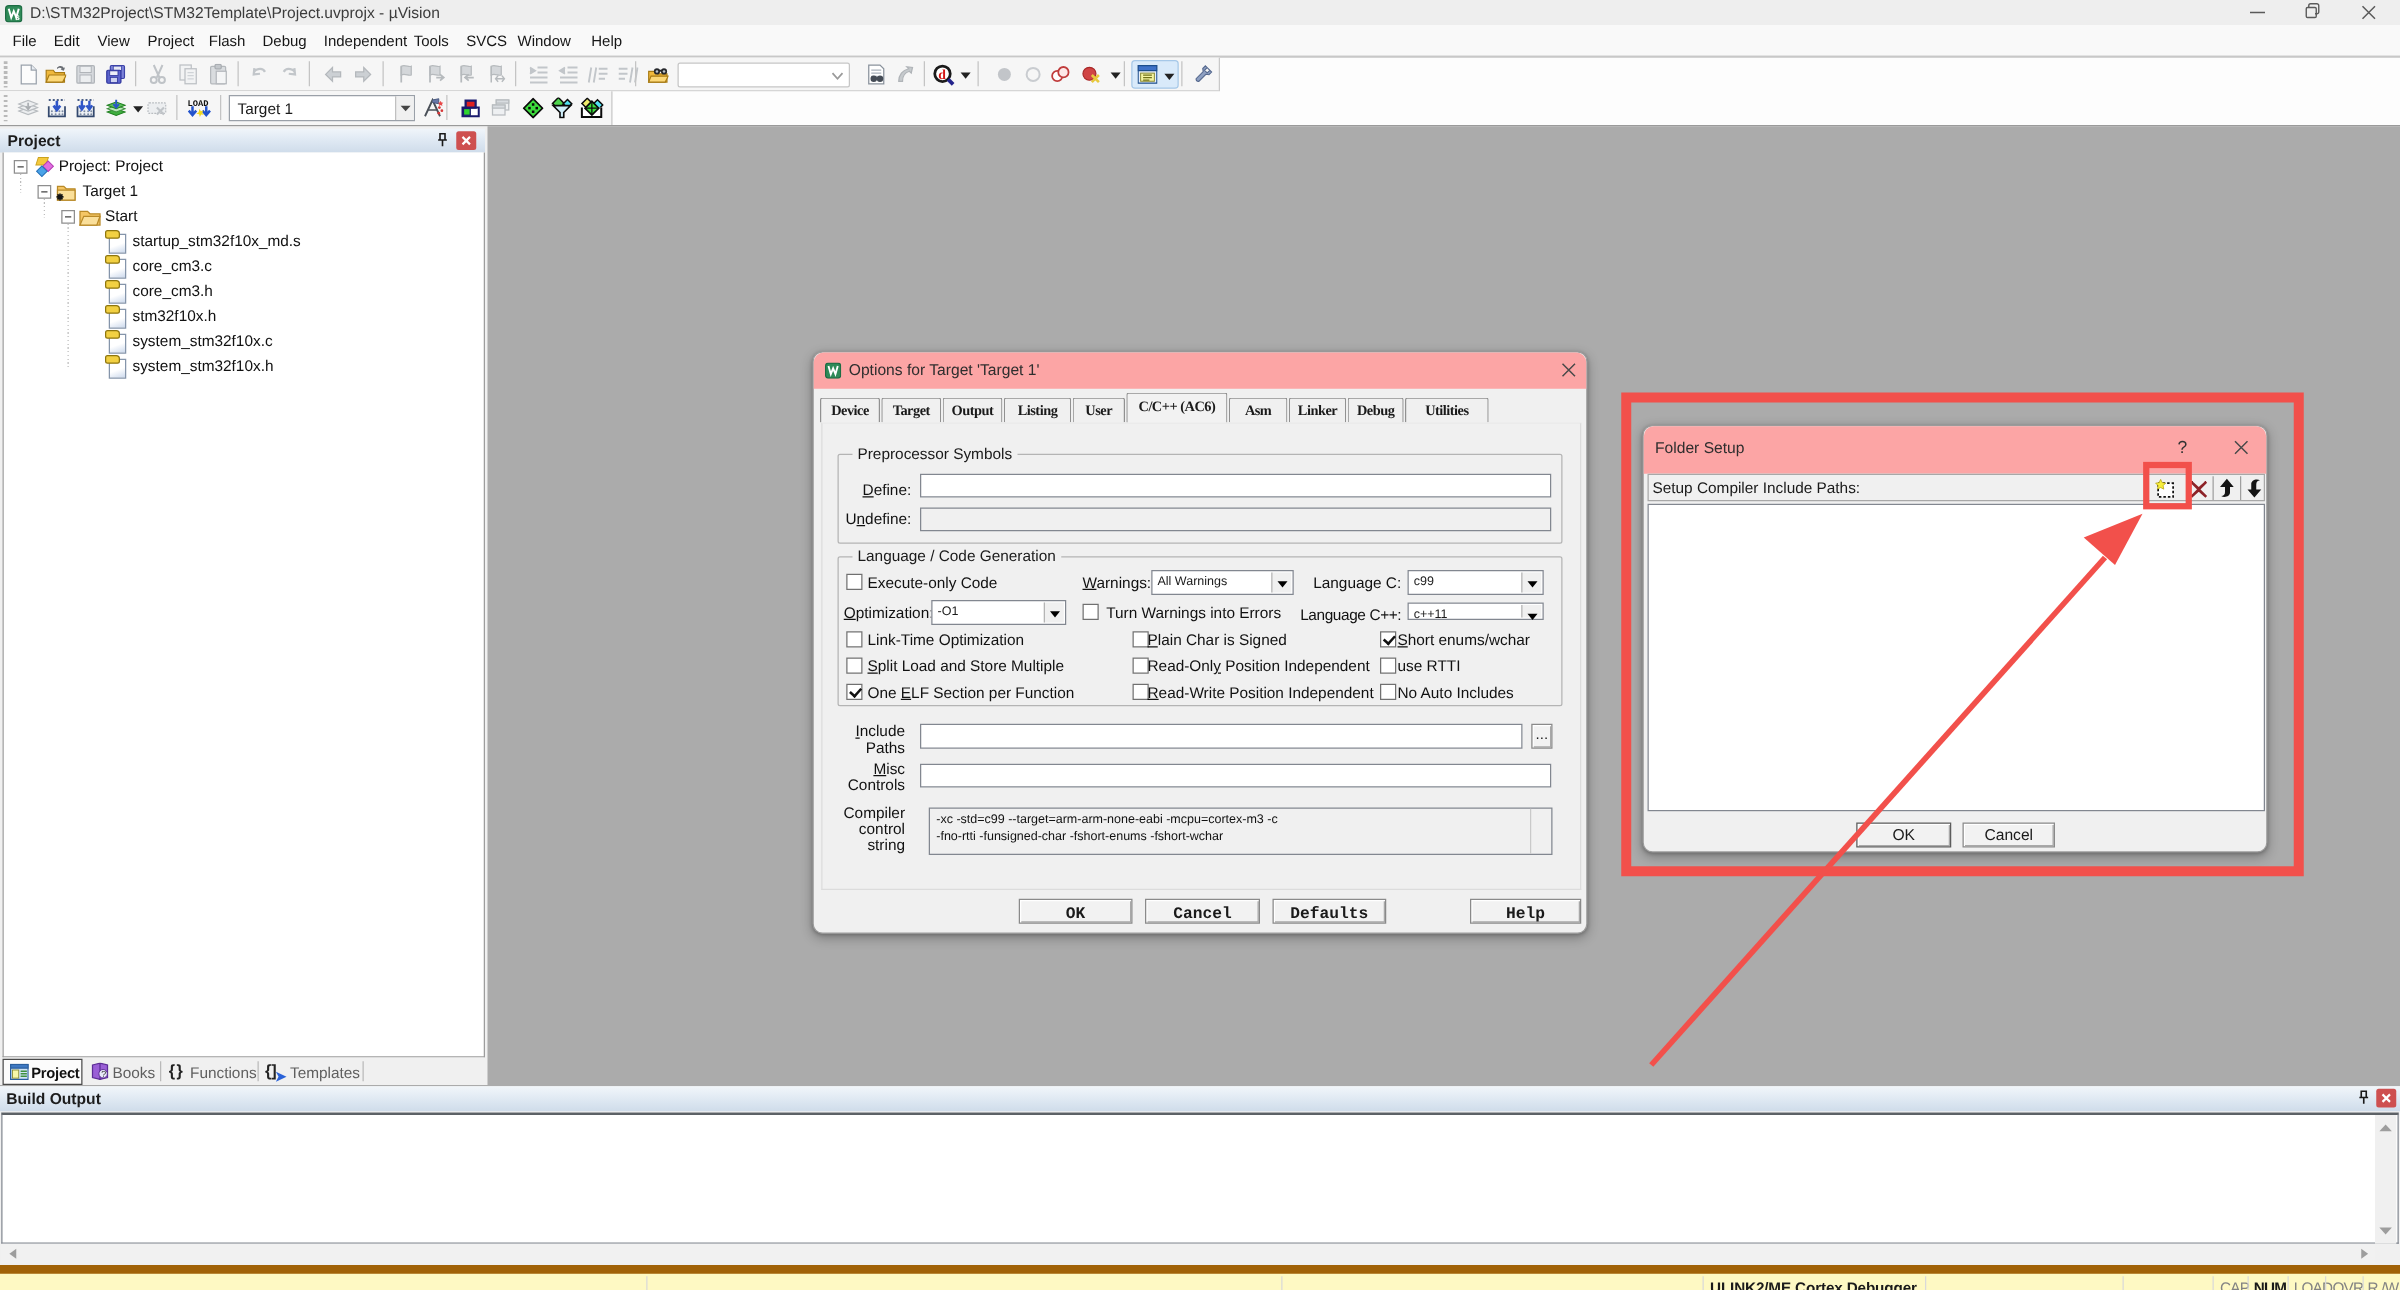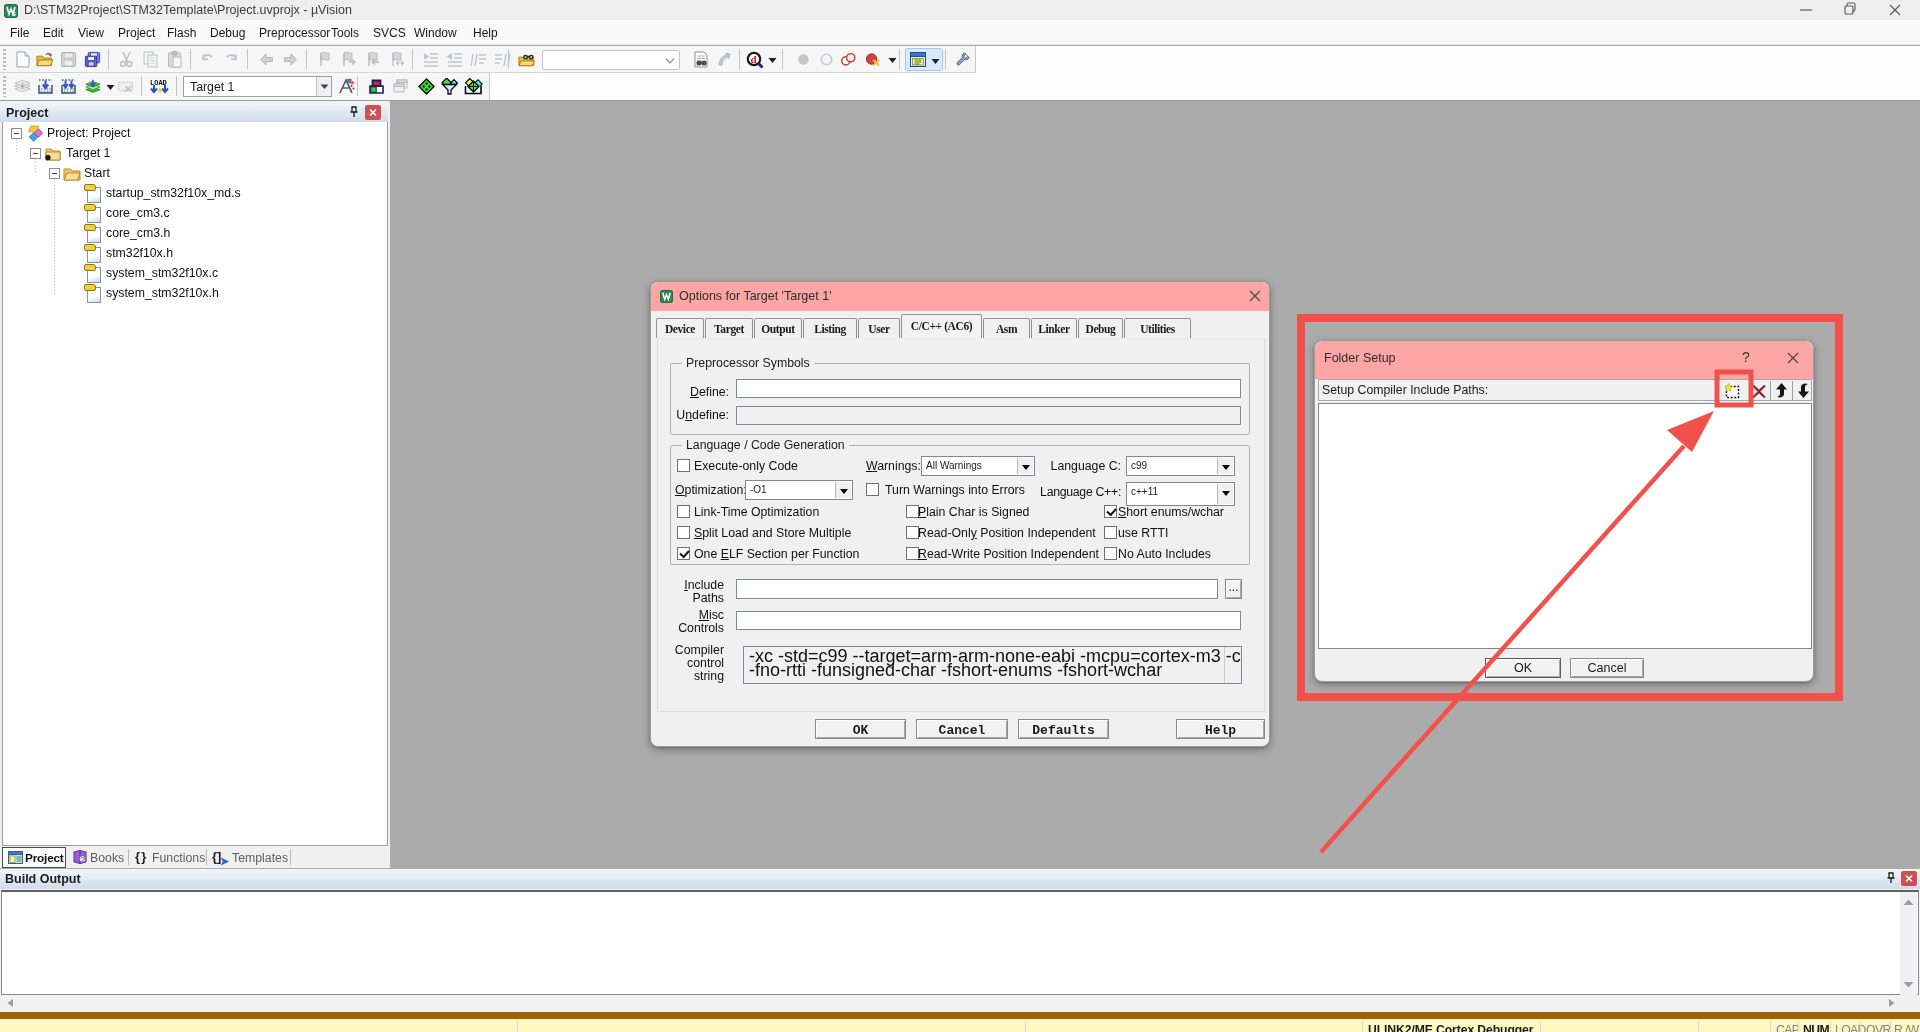--- a/index.html
+++ b/index.html
@@ -94,21 +94,21 @@
   </svg>
 </div>
 
 <div class="abs" id="menubar">
   <span class="menuitem" style="left:10px">File</span>
   <span class="menuitem" style="left:43px">Edit</span>
   <span class="menuitem" style="left:78px">View</span>
   <span class="menuitem" style="left:118px">Project</span>
   <span class="menuitem" style="left:167px">Flash</span>
   <span class="menuitem" style="left:210px">Debug</span>
-  <span class="menuitem" style="left:259px">Preprocessor</span>
+  <span class="menuitem" style="left:259px">Independent</span>
   <span class="menuitem" style="left:331px">Tools</span>
   <span class="menuitem" style="left:373px">SVCS</span>
   <span class="menuitem" style="left:414px">Window</span>
   <span class="menuitem" style="left:473px">Help</span>
 </div>
 
 <div class="abs" id="toolzone">
   <div id="tb1">
     <div class="grip"></div>
     <div id="tb1icons">
@@ -587,21 +587,21 @@
         <span class="arr"></span>
       </div>
     <div class="lbl12" style="left:24px;top:201px;"><u class="ac">O</u>ptimization:</div>
     <div class="combo" style="left:94px;top:198px;width:108px;height:20px;">
         <span class="val">-O1</span>
         <span class="arr"></span>
       </div>
     <div class="cb" style="left:215px;top:201px;"></div>
     <div class="lbl12" style="left:234px;top:201px;">Turn Warnings into Errors</div>
     <div class="lbl12" style="left:388px;top:203px;width:82px;text-align:right;letter-spacing:-0.3px;">Language C++:</div>
-    <div class="combo" style="left:475px;top:200px;width:109px;height:24px;">
+    <div class="combo" style="left:475px;top:200px;width:109px;height:14px;">
         <span class="val">c++11</span>
         <span class="arr"></span>
       </div>
     <div class="cb" style="left:26px;top:223px;"></div>
     <div class="lbl12" style="left:43px;top:223px;">Link-Time Optimization</div>
     <div class="cb" style="left:255px;top:223px;"></div>
     <div class="lbl12" style="left:267px;top:223px;"><u class="ac">P</u>lain Char is Signed</div>
     <div class="cb ck" style="left:453px;top:223px;"></div>
     <div class="lbl12" style="left:467px;top:223px;"><u class="ac">S</u>hort enums/wchar</div>
     <div class="cb" style="left:26px;top:244px;"></div>
@@ -621,21 +621,21 @@
     <div class="lbl12" style="left:15px;top:309px;width:58px;text-align:right;">Paths</div>
     <div class="field" style="left:85px;top:297px;width:482px;height:20px;"></div>
     <div class="btn97" style="left:574px;top:297px;width:17px;height:20px;font-size:12px;">...</div>
     <div class="lbl12" style="left:15px;top:326px;width:58px;text-align:right;"><u class="ac">M</u>isc</div>
     <div class="lbl12" style="left:15px;top:339px;width:58px;text-align:right;">Controls</div>
     <div class="field" style="left:85px;top:329px;width:505px;height:19px;"></div>
     <div class="lbl12" style="left:15px;top:361px;width:58px;text-align:right;">Compiler</div>
     <div class="lbl12" style="left:15px;top:374px;width:58px;text-align:right;">control</div>
     <div class="lbl12" style="left:15px;top:387px;width:58px;text-align:right;">string</div>
     <div class="field" style="left:92px;top:364px;width:499px;height:38px;background:#f0f0f0;">
-      <div style="position:absolute;left:5px;top:2px;font-size:18px;color:#111;line-height:14px;white-space:pre;">-xc -std=c99 --target=arm-arm-none-eabi -mcpu=cortex-m3 -c
+      <div style="position:absolute;left:5px;top:2px;font-size:10px;color:#111;line-height:14px;white-space:pre;">-xc -std=c99 --target=arm-arm-none-eabi -mcpu=cortex-m3 -c
 -fno-rtti -funsigned-char -fshort-enums -fshort-wchar</div>
       <div style="position:absolute;right:16px;top:0;bottom:0;width:1px;background:#c9c9c9;"></div>
     </div>
   </div>
   <div class="btn97 mono" style="left:164px;top:437px;width:91px;height:20px;font-size:13px;font-weight:700;padding-top:3px;">OK</div>
   <div class="btn97 mono" style="left:265px;top:437px;width:92px;height:20px;font-size:13px;font-weight:700;padding-top:3px;">Cancel</div>
   <div class="btn97 mono" style="left:367px;top:437px;width:91px;height:20px;font-size:13px;font-weight:700;padding-top:3px;">Defaults</div>
   <div class="btn97 mono" style="left:525px;top:437px;width:89px;height:20px;font-size:13px;font-weight:700;padding-top:3px;">Help</div>
 </div>
 

